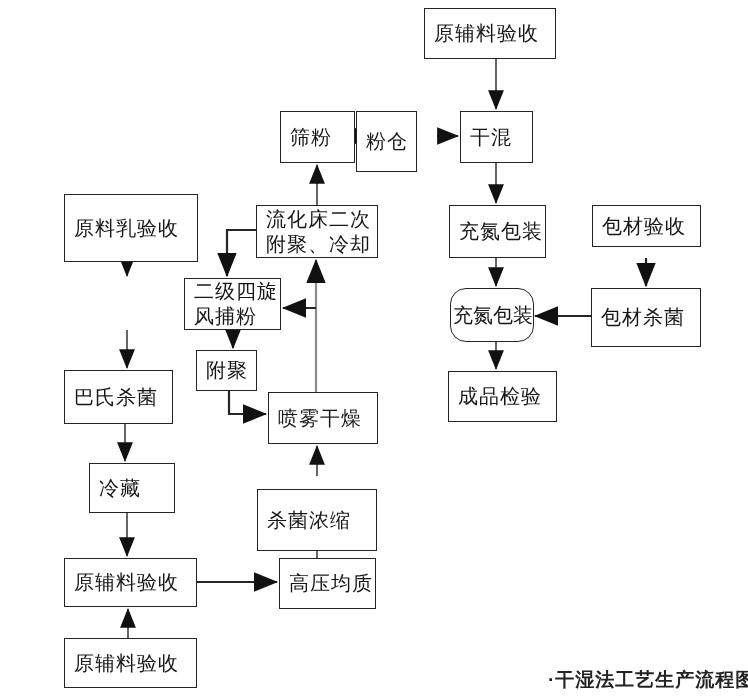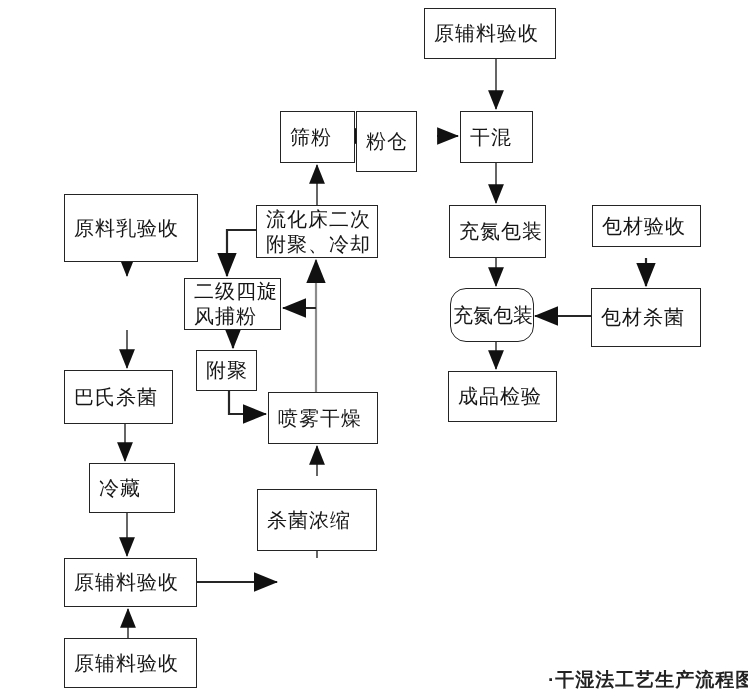--- a/index.html
+++ b/index.html
@@ -91,16 +91,17 @@
 风捕粉</div>
   <div class="node tight" style="left:450px;top:288px;width:84px;height:54px">充氮包装</div>
   <div class="node" style="left:591px;top:288px;width:110px;height:59px">包材杀菌</div>
   <div class="node" style="left:64px;top:370px;width:109px;height:54px">巴氏杀菌</div>
   <div class="node" style="left:196px;top:350px;width:61px;height:41px">附聚</div>
   <div class="node" style="left:268px;top:392px;width:110px;height:52px">喷雾干燥</div>
   <div class="node" style="left:448px;top:371px;width:109px;height:51px">成品检验</div>
   <div class="node" style="left:89px;top:463px;width:86px;height:50px">冷藏</div>
   <div class="node" style="left:257px;top:489px;width:120px;height:62px">杀菌浓缩</div>
   <div class="node" style="left:64px;top:558px;width:133px;height:49px">原辅料验收</div>
+  <div class="node" style="left:279px;top:558px;width:97px;height:51px">高压均质</div>
   <div class="node" style="left:64px;top:638px;width:133px;height:50px">原辅料验收</div>
 
   <div class="caption">·干湿法工艺生产流程图</div>
 </div>
 
 </body></html>

